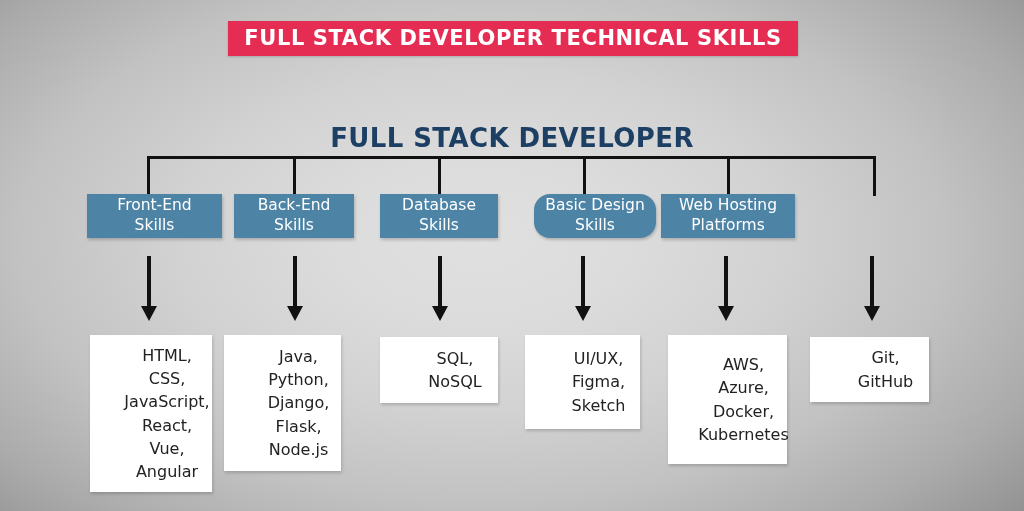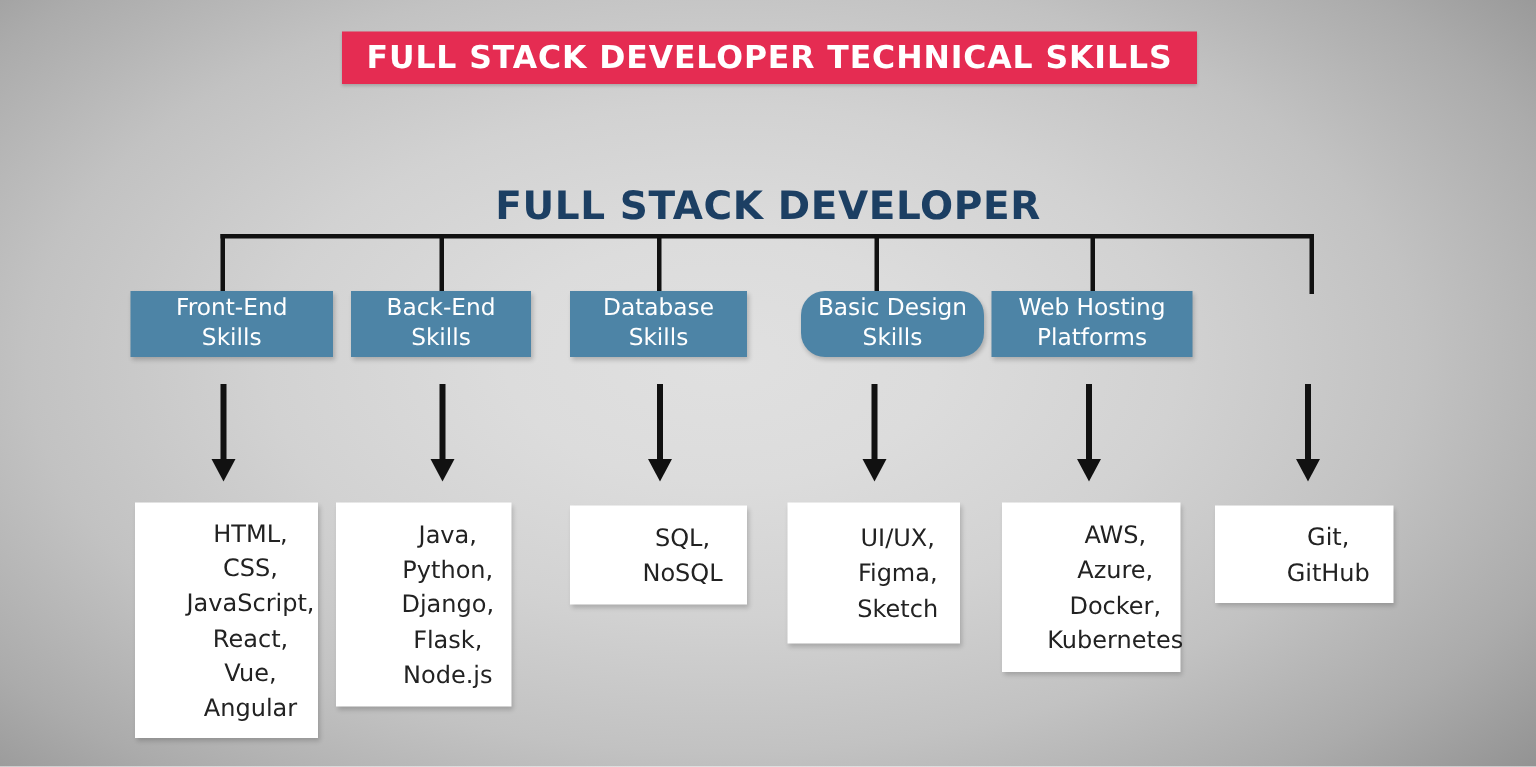--- a/index.html
+++ b/index.html
@@ -231,21 +231,21 @@
   </div>
   <div class="detail-box" style="left:380px; top:337px; width:118px; height:66px;">
     <span class="txt">SQL,
 NoSQL</span>
   </div>
   <div class="detail-box" style="left:525px; top:335px; width:115px; height:94px;">
     <span class="txt">UI/UX,
 Figma,
 Sketch</span>
   </div>
-  <div class="detail-box" style="left:668px; top:335px; width:119px; height:113px;">
+  <div class="detail-box" style="left:668px; top:335px; width:119px; height:129px;">
     <span class="txt">AWS,
 Azure,
 Docker,
 Kubernetes</span>
   </div>
   <div class="detail-box" style="left:810px; top:337px; width:119px; height:65px;">
     <span class="txt">Git,
 GitHub</span>
   </div>
 

